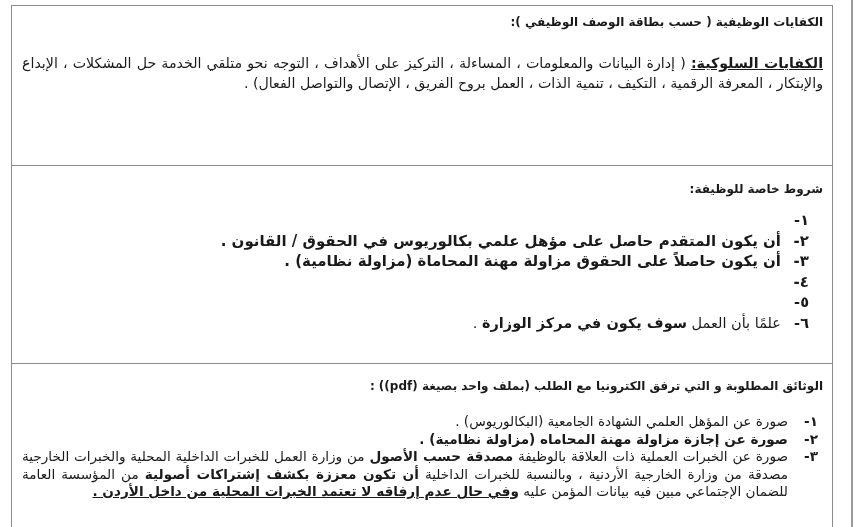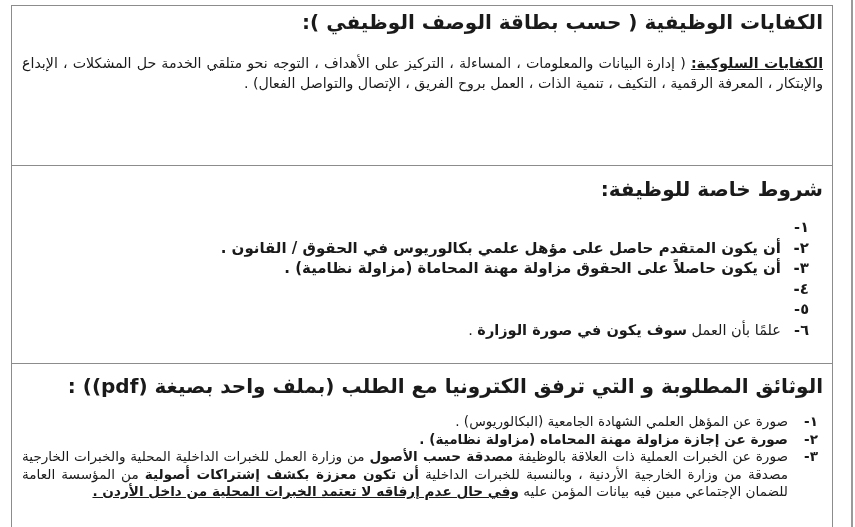--- a/index.html
+++ b/index.html
@@ -15,29 +15,29 @@
     position: absolute; left: 11px; top: 5px; width: 820px; height: 540px;
     border-left: 1.5px solid #8c8c8c; border-right: 1.5px solid #8c8c8c;
     border-top: 1px solid #8c8c8c;
     direction: rtl; text-align: right;
   }
   .cell { border-bottom: 1.5px solid #8c8c8c; padding: 0 9px 0 10px; box-sizing: border-box; }
   .cell1 { height: 160px; }
   .cell2 { height: 198px; }
   .cell3 { height: 200px; border-bottom: none; }
 
-  .heading { font-weight: bold; font-size: 20px; line-height: 22px; }
+  .heading { font-weight: bold; font-size: 12px; line-height: 22px; }
   .para { font-size: 14.2px; line-height: 19.5px; text-align: justify; }
   .b { font-weight: bold; }
   .bu { font-weight: bold; text-decoration: underline; }
 
   .c1-heading { padding-top: 5px; }
   .c1-block { margin-top: 21px; }
 
-  .c2-heading { padding-top: 12px; margin-bottom: 17px; }
+  .c2-heading { padding-top: 12px; margin-bottom: 10px; }
   .list { list-style: none; margin: 0; padding: 0 14px 0 0; }
   .list li { font-size: 14.5px; line-height: 20.5px; display: flex; }
   .list li .num { width: 28px; flex: 0 0 28px; font-weight: bold; }
   .list li.bold { font-weight: bold; font-size: 15px; }
 
   .c3-heading { padding-top: 11px; margin-bottom: 16px; }
   .doclist { list-style: none; margin: 0; padding: 0 5px 0 0; }
   .doclist li { font-size: 13.6px; line-height: 17.5px; display: flex; }
   .doclist li .num { width: 30px; flex: 0 0 30px; font-weight: bold; }
   .doclist li .txt { flex: 1; text-align: justify; }
@@ -72,21 +72,21 @@
         <span>أن يكون حاصلاً على الحقوق مزاولة مهنة المحاماة (مزاولة نظامية) .</span>
       </li>
       <li class="bold">
         <span class="num">٤-</span>
       </li>
       <li>
         <span class="num">٥-</span>
       </li>
       <li>
         <span class="num">٦-</span>
-        <span><span>علمًا بأن العمل </span><span class="b">سوف يكون في صورة الوزارة</span><span> .</span></span>
+        <span><span>علمًا بأن العمل </span><span class="b">سوف يكون في مركز الوزارة</span><span> .</span></span>
       </li>
     </ul>
   </div>
 
   <div class="cell cell3">
     <div class="heading c3-heading">الوثائق المطلوبة و التي ترفق الكترونيا مع الطلب (بملف واحد بصيغة (pdf)) :</div>
     <ul class="doclist">
       <li>
         <span class="num">١-</span>
         <span class="txt">صورة عن المؤهل العلمي الشهادة الجامعية (البكالوريوس) .</span>

